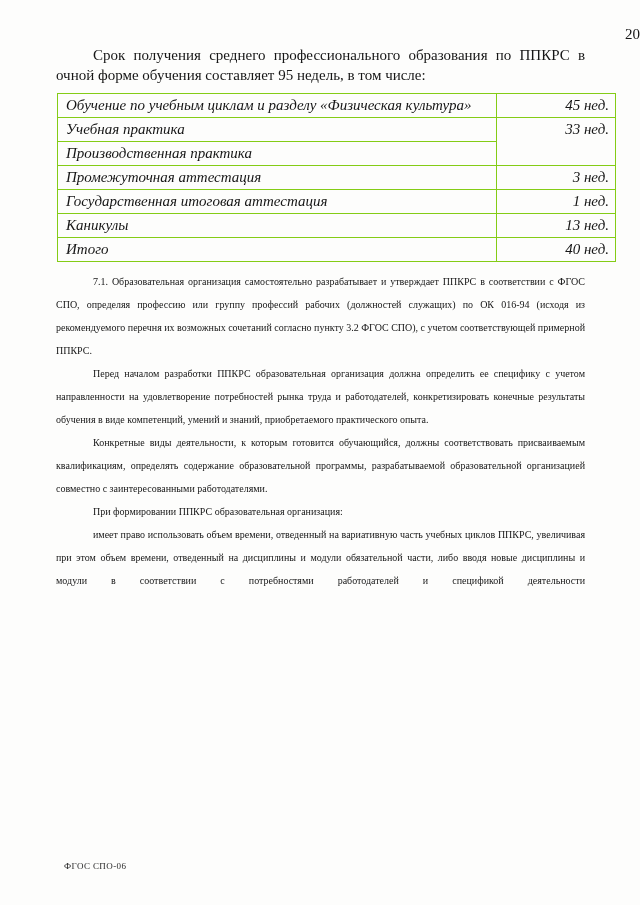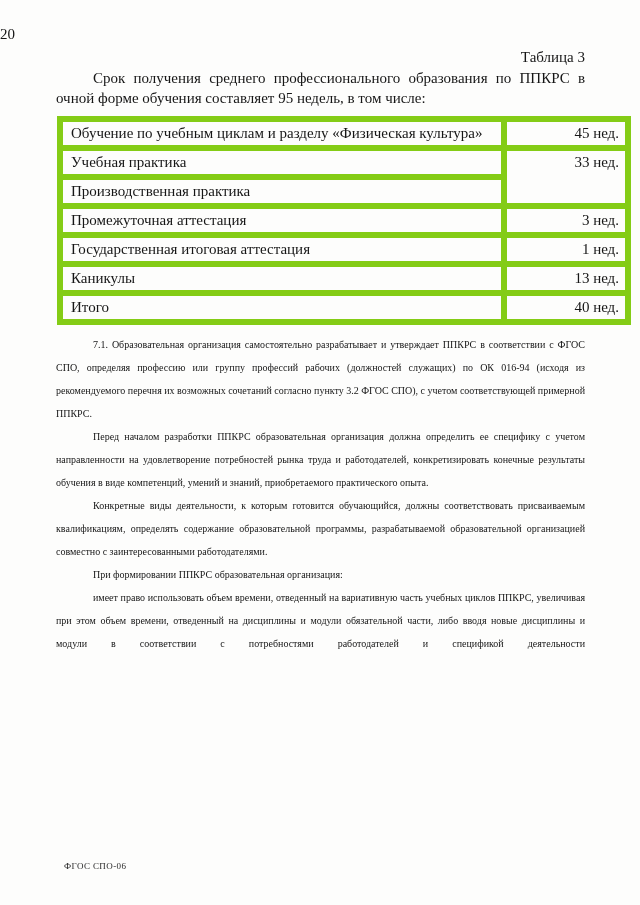--- a/index.html
+++ b/index.html
@@ -13,21 +13,21 @@
     height: 905px;
     margin: 0 auto;
     background: #fdfdfc;
     color: #161616;
     font-family: "Liberation Serif", "DejaVu Serif", serif;
     overflow: hidden;
     box-sizing: border-box;
     padding-top: 26px;
   }
   .page-number {
-    text-align: left;
+    text-align: right;
     font-size: 15px;
     line-height: 17px;
     height: 17px;
   }
   .table-caption {
     margin: 6px 55px 0 0;
     text-align: right;
     font-size: 15px;
     line-height: 17px;
   }
@@ -38,25 +38,26 @@
     text-indent: 37px;
     text-align: justify;
   }
   table.schedule {
     border-collapse: collapse;
     margin: 8px 0 0 57px;
     width: 528px;
     table-layout: fixed;
   }
   table.schedule td {
-    border: 6px solid #84cc16;
+    border: 1px solid #84cc16;
     font-size: 15px;
     line-height: 19px;
     padding: 2px 6px 2px 8px;
     vertical-align: top;
+    font-style: italic;
   }
   td.lbl { width: 424px; }
   td.lbl.justify { text-align: justify; }
   td.val {
     width: 104px;
     text-align: right;
     padding-right: 7px;
   }
   .heading {
     margin: 24px 40px 0 40px;
@@ -89,21 +90,20 @@
     text-align: center;
   }
 </style>
 </head>
 <body>
 
 <div class="page">
 
   <div class="page-number">20</div>
 
-  <div class="table-caption">Таблица 3</div>
 
   <p class="intro">Срок получения среднего профессионального образования по ППКРС в очной форме обучения составляет 95 недель, в том числе:</p>
 
   <table class="schedule">
     <tbody>
       <tr>
         <td class="lbl justify">Обучение по учебным циклам и разделу «Физическая культура»</td>
         <td class="val">45 нед.</td>
       </tr>
       <tr>

